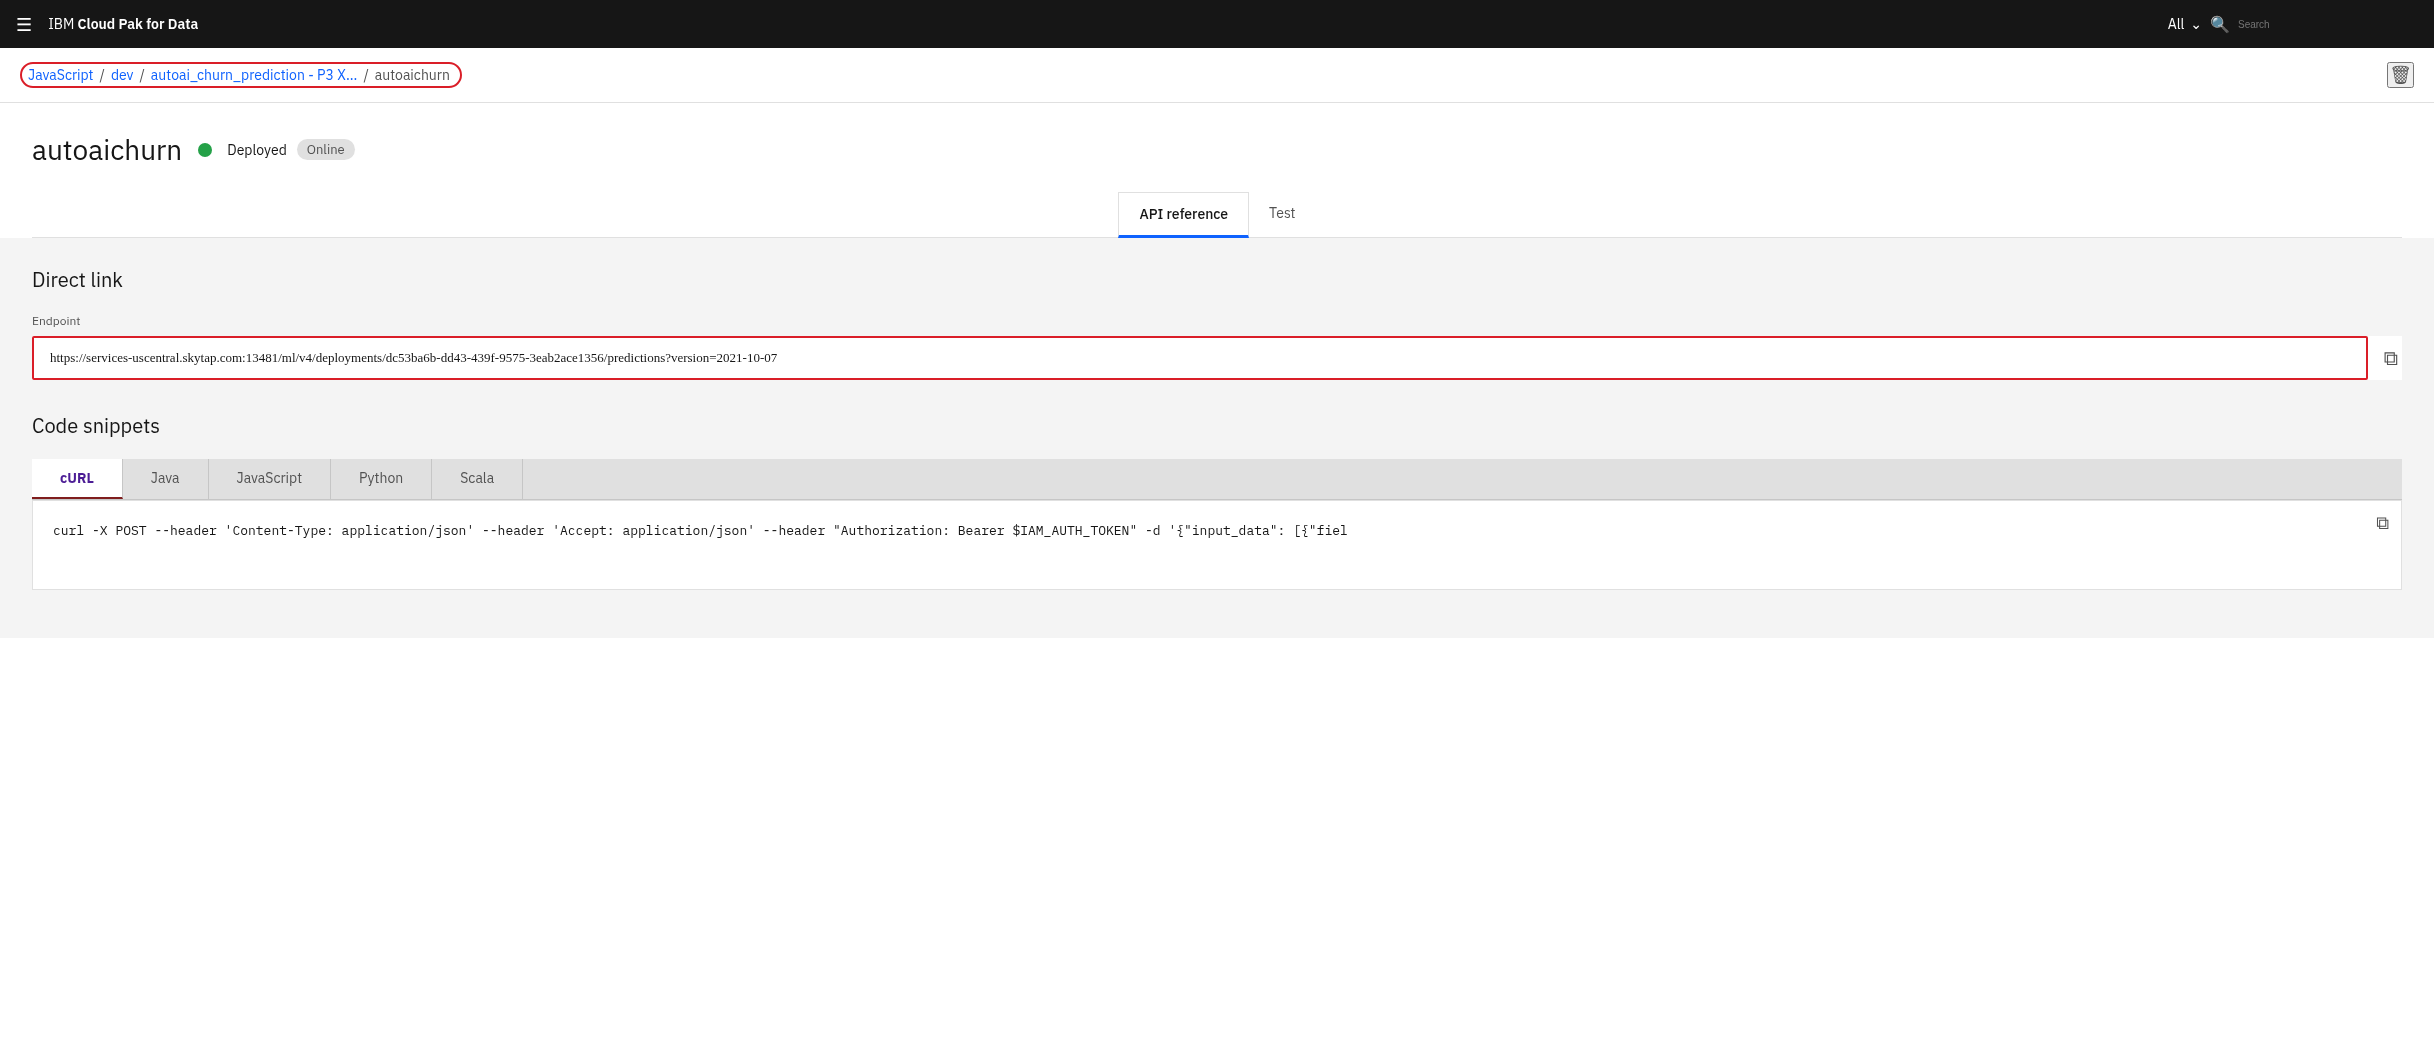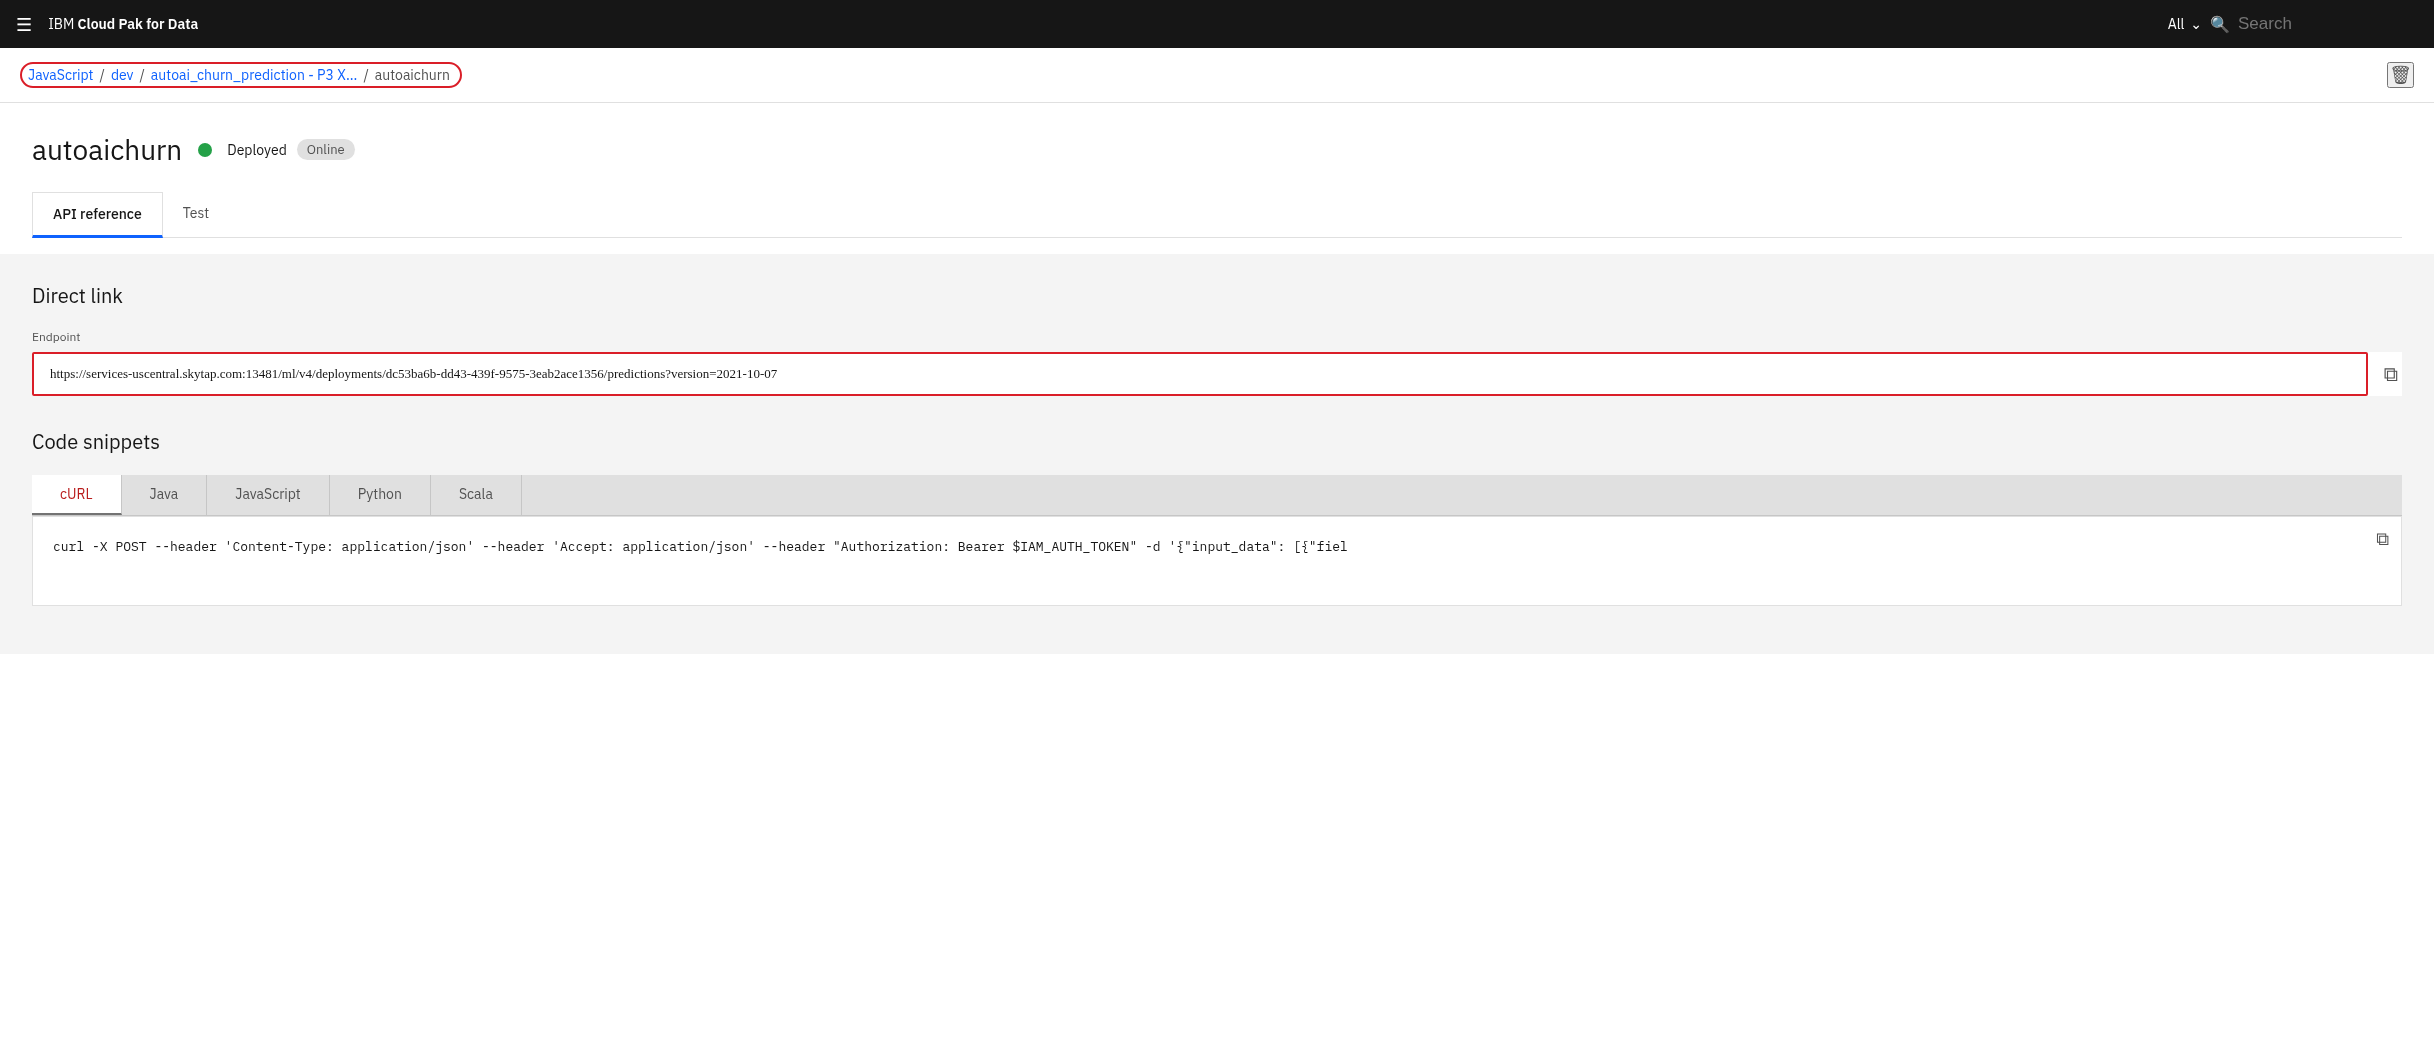--- a/index.html
+++ b/index.html
@@ -43,21 +43,21 @@
     }
     .topnav-search-input-wrap {
       display: flex;
       align-items: center;
       gap: 8px;
     }
     .topnav-search-input {
       background: transparent;
       border: none;
       color: #8d8d8d;
-      font-size: 17px;
+      font-size: 10px;
       outline: none;
       width: 180px;
     }
     .topnav-search-icon { color: #8d8d8d; font-size: 16px; }
 
     
     .breadcrumb-bar {
       background: #fff;
       padding: 14px 20px;
       display: flex;
@@ -128,21 +128,22 @@
       color: #525252;
       border-radius: 12px;
       padding: 2px 10px;
       font-size: 13px;
     }
 
     
     .tabs-row {
       display: flex;
       border-bottom: 1px solid #e0e0e0;
-      margin-bottom: 16px;
+      margin-bottom: 0;
+      justify-content: center;
     }
     .tab-item {
       padding: 12px 20px;
       font-size: 14px;
       color: #525252;
       cursor: pointer;
       border-bottom: 3px solid transparent;
       margin-bottom: -1px;
     }
     .tab-item.active {
@@ -219,23 +220,23 @@
     .code-tab {
       padding: 10px 28px;
       font-size: 14px;
       color: #525252;
       cursor: pointer;
       border-right: 1px solid #c6c6c6;
       background: #e0e0e0;
     }
     .code-tab.active {
       background: #fff;
-      color: #b91c1c;
-      font-weight: 400;
-      border-bottom: 2px solid #737373;
+      color: #4c1d95;
+      font-weight: 700;
+      border-bottom: 2px solid #7f1d1d;
     }
     .code-block-wrap {
       background: #fff;
       border: 1px solid #e0e0e0;
       padding: 20px 20px;
       font-family: 'IBM Plex Mono', 'Courier New', monospace;
       font-size: 13px;
       color: #161616;
       position: relative;
       min-height: 90px;

